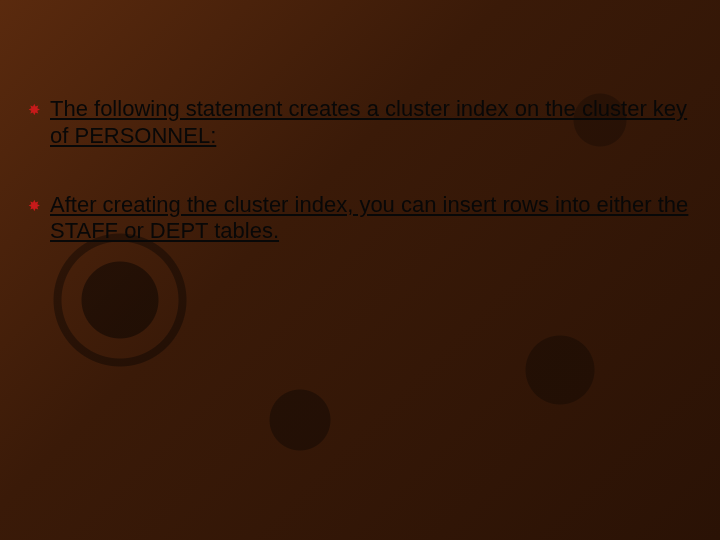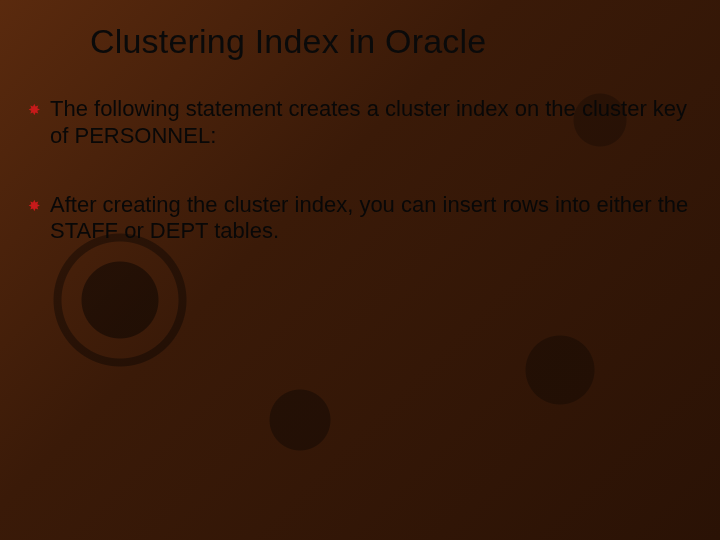--- a/index.html
+++ b/index.html
@@ -52,31 +52,31 @@
     flex: 0 0 auto;
     width: 18px;
     margin-top: 6px;
     margin-right: 4px;
     color: #c71a1a;
     font-size: 15px;
     line-height: 1;
   }
   .text {
     flex: 1 1 auto;
+    text-decoration: underline;
   }
   .code-block {
     padding-left: 0px;
   }
 </style>
 </head>
 <body>
 
 <div class="slide">
 
-  <div class="title">Clustering Index in Oracle</div>
 
   <div class="content">
 
     <div class="para bullet-row">
       <span class="bullet">✸</span>
       <span class="text">The following statement creates a cluster index on the cluster key of PERSONNEL:</span>
     </div>
 
 
     <div class="para bullet-row">

